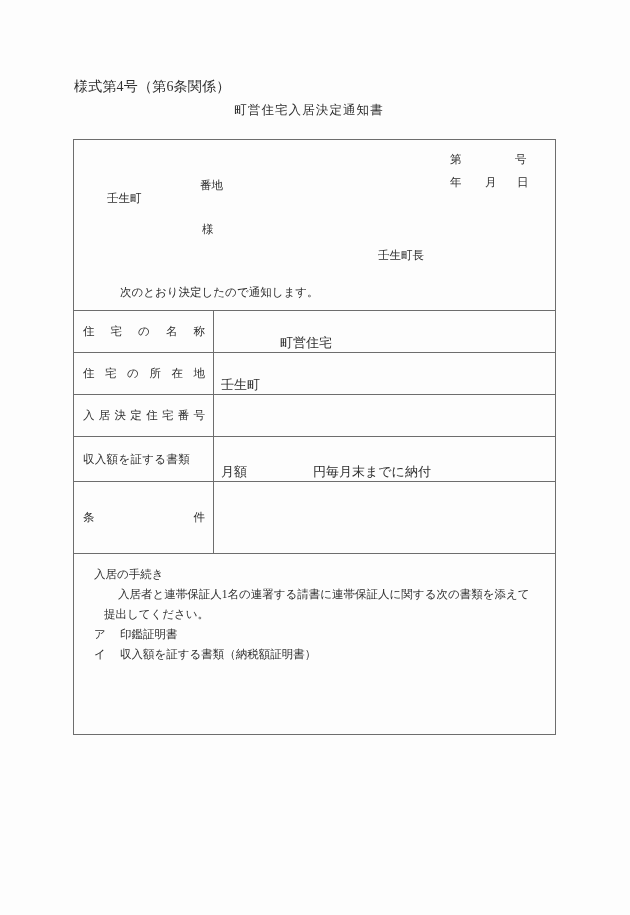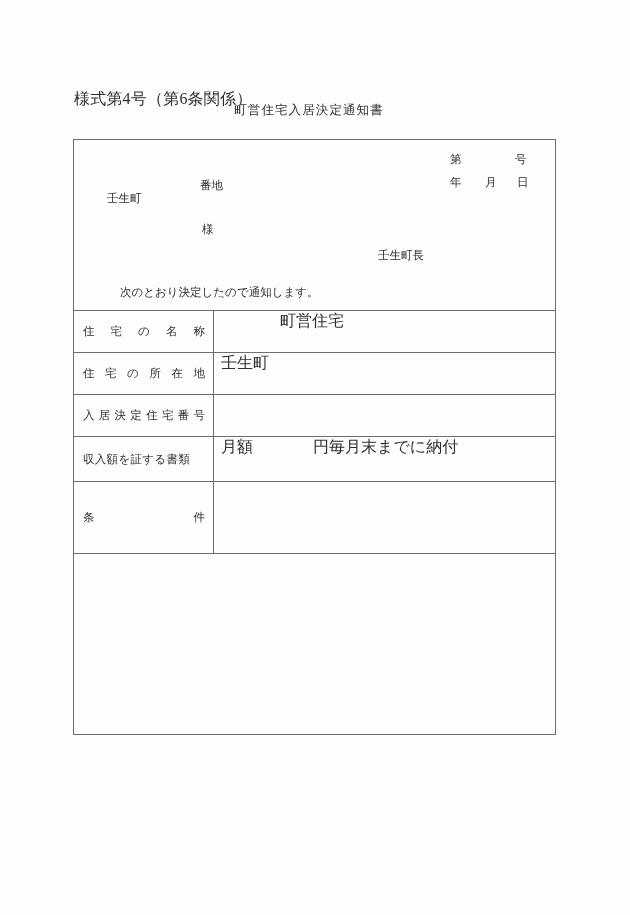--- a/index.html
+++ b/index.html
@@ -20,22 +20,22 @@
 
   .page {
     position: absolute;
     inset: 0;
   }
 
   
   .form-code {
     position: absolute;
     left: 74px;
-    top: 89px;
-    font-size: 16px;
+    top: 78px;
+    font-size: 14px;
     letter-spacing: 0.2px;
     white-space: nowrap;
   }
   .doc-title {
     position: absolute;
     left: 0;
     top: 102px;
     width: 610px;
     text-align: center;
     font-size: 12.5px;
@@ -103,22 +103,22 @@
   }
   .row .label .tight {
     display: block;
     width: 100%;
     text-align: left;
     letter-spacing: 0.3px;
   }
   .row .value {
     flex: 1 1 auto;
     display: flex;
-    align-items: flex-start;
-    font-size: 16px;
+    align-items: flex-end;
+    font-size: 13px;
     padding-left: 7px;
     box-sizing: border-box;
     position: relative;
   }
   .value .indent-1 { padding-left: 59px; }
   .value .gap-pair { display: flex; }
   .value .gap-pair .g1 { width: 92px; flex: 0 0 92px; }
 
   
   .notes {
@@ -220,15 +220,26 @@
 
     <div class="row h72">
       <div class="label">
         <span class="spread">
           <span>条</span>
           <span>件</span>
         </span>
       </div>
     </div>
 
+    <div class="notes">
+      <div class="ln ind-0">入居の手続き</div>
+      <div class="ln ind-1">入居者と連帯保証人1名の連署する請書に連帯保証人に関する次の書類を添えて</div>
+      <div class="ln ind-2">提出してください。</div>
+      <div class="ln ind-3">
+        <span class="marker">ア</span><span>印鑑証明書</span>
+      </div>
+      <div class="ln ind-3">
+        <span class="marker">イ</span><span>収入額を証する書類（納税額証明書）</span>
+      </div>
+    </div>
 
   </div>
 </div>
 
 </body></html>

